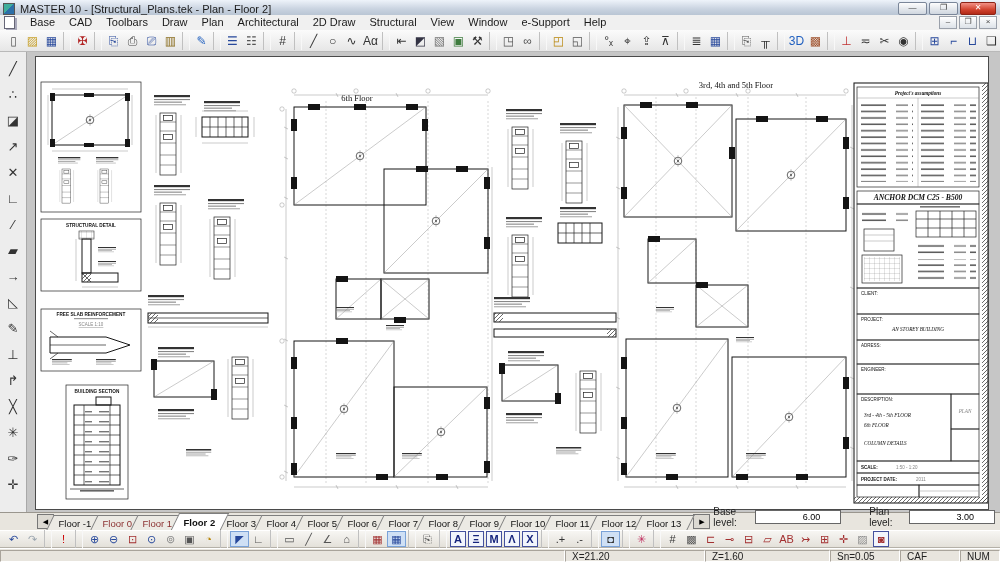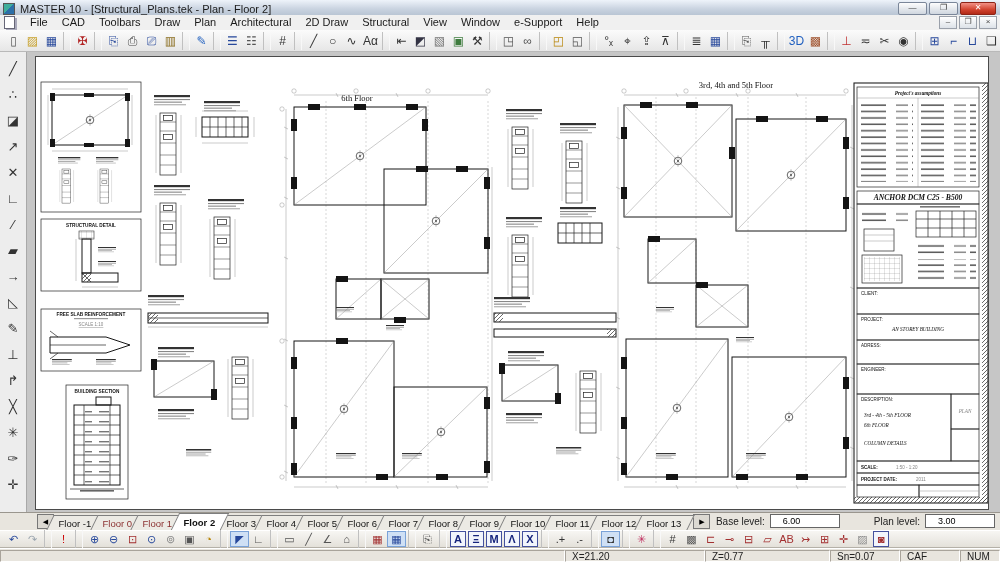--- a/index.html
+++ b/index.html
@@ -64,21 +64,21 @@
     font-size:7px;display:flex;align-items:center;justify-content:center;flex:none;}
   .tabnav.right{margin-left:2px;}
   .tab{position:relative;height:14px;padding:0 8px;margin-left:-7px;display:flex;align-items:center;
     font-size:9.5px;color:#111;background:#eceae4;transform:skewX(-26deg);
     border:1px solid #7e7e7e;border-bottom:none;flex:none;}
   .tab .tlb{transform:skewX(26deg);white-space:nowrap;}
   .tab.visited .tlb{color:#8b3030;}
   .tab.active{background:#fff;height:16px;z-index:2;font-weight:bold;}
   #levels{margin-left:auto;display:flex;align-items:center;gap:5px;padding:0 5px 2px 0;font-size:10px;color:#222;}
   .lvl-input{width:44px;height:12px;border:1px solid #666;background:#fff;font-size:9px;
-    font-family:"Liberation Sans",sans-serif;padding:0 12px;}
+    font-family:"Liberation Sans",sans-serif;padding:0 20px;text-align:right;}
   
   #statusbar{position:absolute;left:0;top:548px;width:1000px;height:14px;background:#e8e5de;
     border-top:1px solid #fff;display:flex;align-items:flex-end;font-size:10px;color:#222;box-sizing:border-box;}
   .scell{height:12px;line-height:12px;padding:0 6px;border-left:1px solid #a9a49b;
     border-top:1px solid #a9a49b;border-right:1px solid #fff;border-bottom:1px solid #fff;
     box-sizing:border-box;flex:none;}
   .sfill{flex:1;height:12px;border-left:1px solid #a9a49b;border-top:1px solid #a9a49b;
     border-right:1px solid #fff;border-bottom:1px solid #fff;box-sizing:border-box;}
 </style>
 </head>
@@ -91,21 +91,21 @@
     <div class="wbtn">—</div>
     <div class="wbtn">❐</div>
     <div class="wbtn close">✕</div>
   </div>
 </div>
 
 <div id="menubar">
   <div id="mdicon"></div>
   <div style="display:flex;">
 
-  <div class="menu-item"><span>File</span></div>
+  <div class="menu-item"><span>Base</span></div>
       <div class="menu-item"><span>CAD</span></div>
       <div class="menu-item"><span>Toolbars</span></div>
       <div class="menu-item"><span>Draw</span></div>
       <div class="menu-item"><span>Plan</span></div>
       <div class="menu-item"><span>Architectural</span></div>
       <div class="menu-item"><span>2D Draw</span></div>
       <div class="menu-item"><span>Structural</span></div>
       <div class="menu-item"><span>View</span></div>
       <div class="menu-item"><span>Window</span></div>
       <div class="menu-item"><span>e-Support</span></div>
@@ -820,17 +820,17 @@
       <span>▨</span>
     </div>
     <div class="tbtn boxed" style="color: rgb(163, 48, 48);">
       <span>◙</span>
     </div>
   </div>
 
 <div id="statusbar">
   <div class="sfill"></div>
   <div class="scell" style="width:140px;">X=21.20</div>
-  <div class="scell" style="width:125px;">Z=0.77</div>
-  <div class="scell" style="width:70px;">Sn=0.07</div>
+  <div class="scell" style="width:125px;">Z=1.60</div>
+  <div class="scell" style="width:70px;">Sn=0.05</div>
   <div class="scell" style="width:60px;">CAF</div>
   <div class="scell" style="width:40px;">NUM</div>
 </div>
 
 </body></html>

